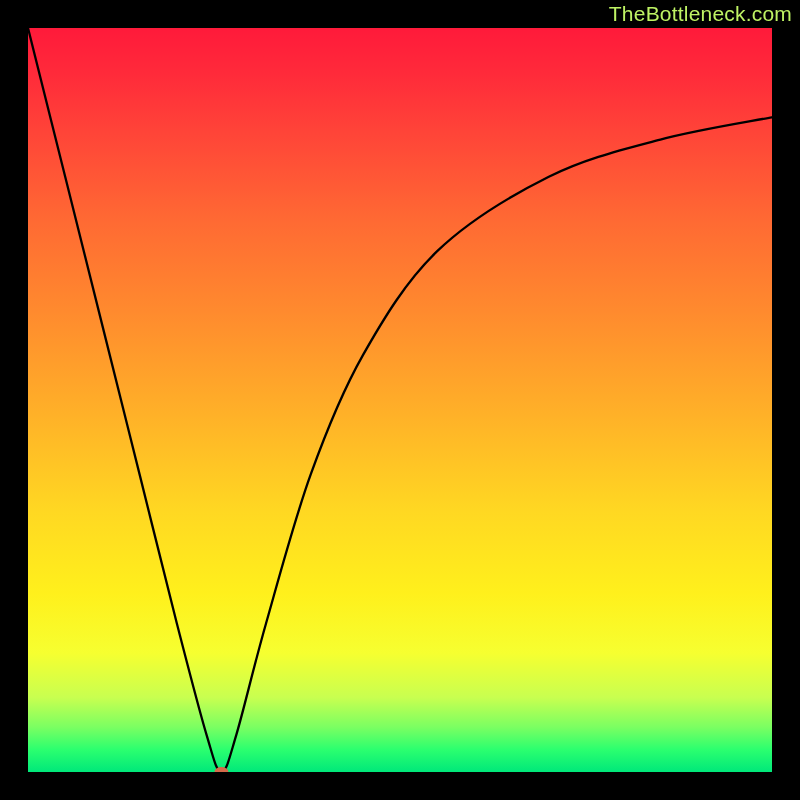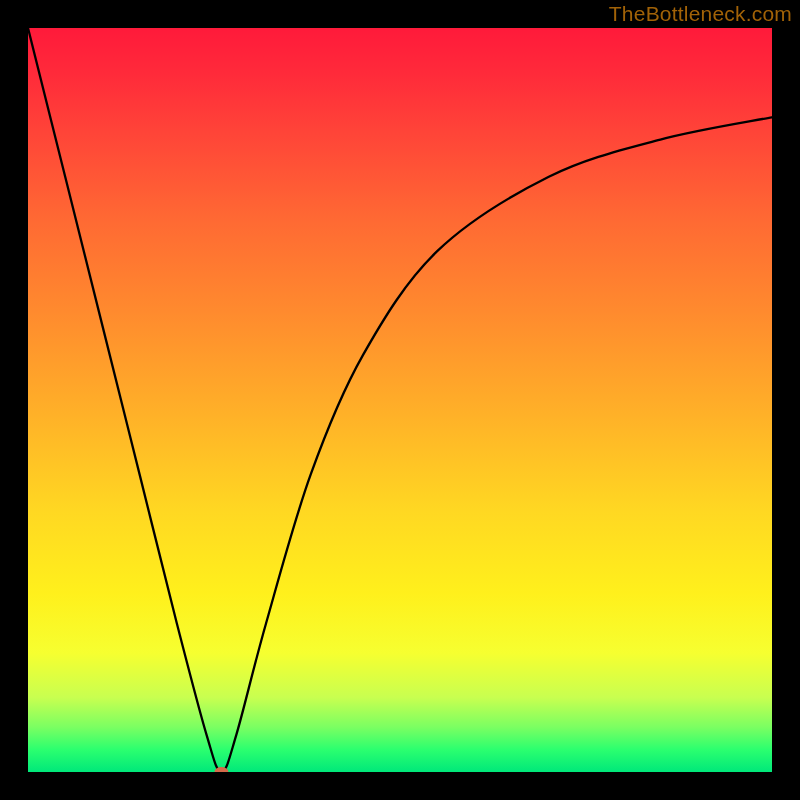--- a/index.html
+++ b/index.html
@@ -47,21 +47,21 @@
     left: 0;
     top: 0;
     width: 744px;
     height: 744px;
     pointer-events: none;
   }
   .watermark {
     position: absolute;
     top: 2px;
     right: 8px;
-    color: #a16207;
+    color: #bef264;
     font-size: 21px;
     font-weight: 500;
     letter-spacing: 0.2px;
     user-select: none;
   }
 </style>
 </head>
 <body>
 
 <div class="watermark">TheBottleneck.com</div>

